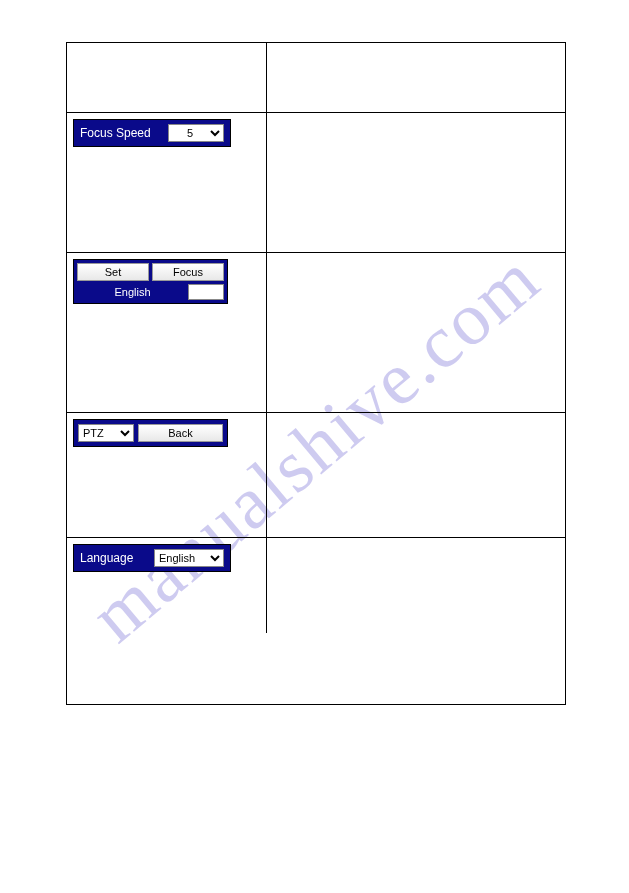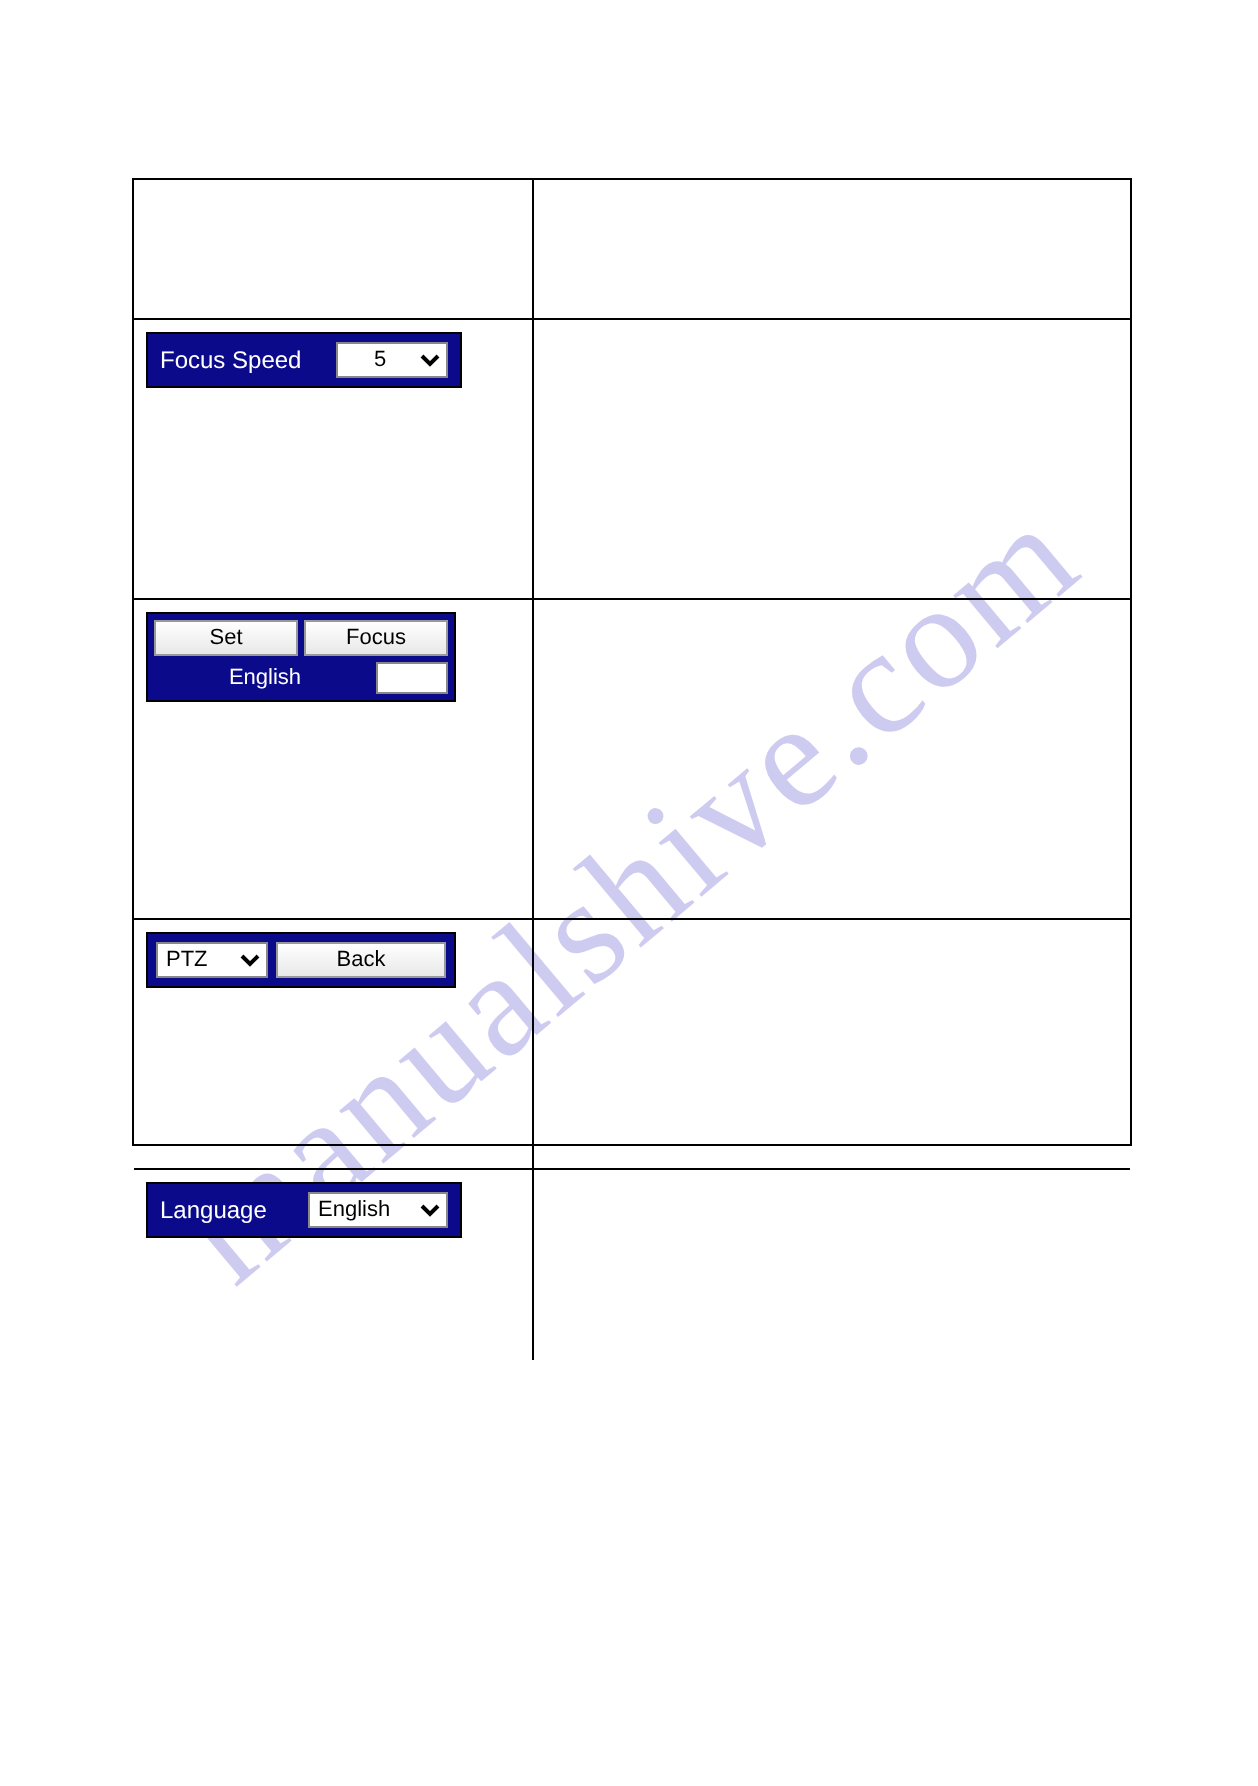--- a/index.html
+++ b/index.html
@@ -21,24 +21,23 @@
       white-space: nowrap;
       pointer-events: none;
       z-index: 1;
       font-family: Georgia, serif;
     }
     .grid {
       position: absolute;
       left: 66px;
       top: 42px;
       width: 500px;
-      height: 484px;
+      height: 663px;
       border: 1px solid #000;
       z-index: 2;
-      margin-top: 47px;
     }
     .row {
       display: flex;
       border-bottom: 1px solid #000;
     }
     .row:last-child { border-bottom: none; }
     .cell-left {
       width: 200px;
       border-right: 1px solid #000;
       padding: 6px;

